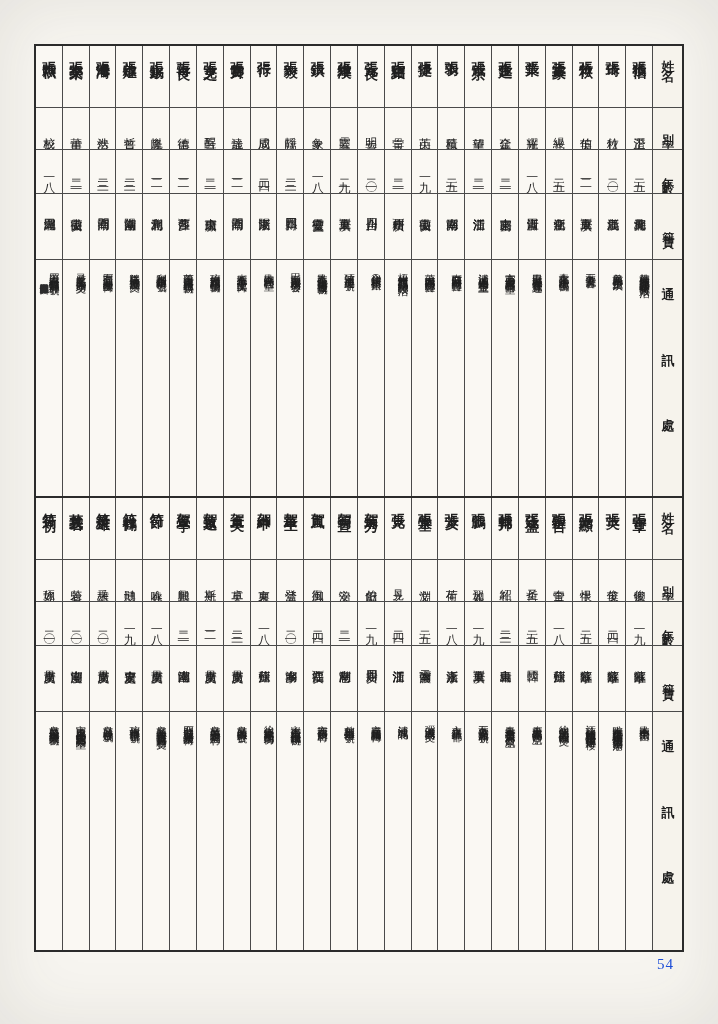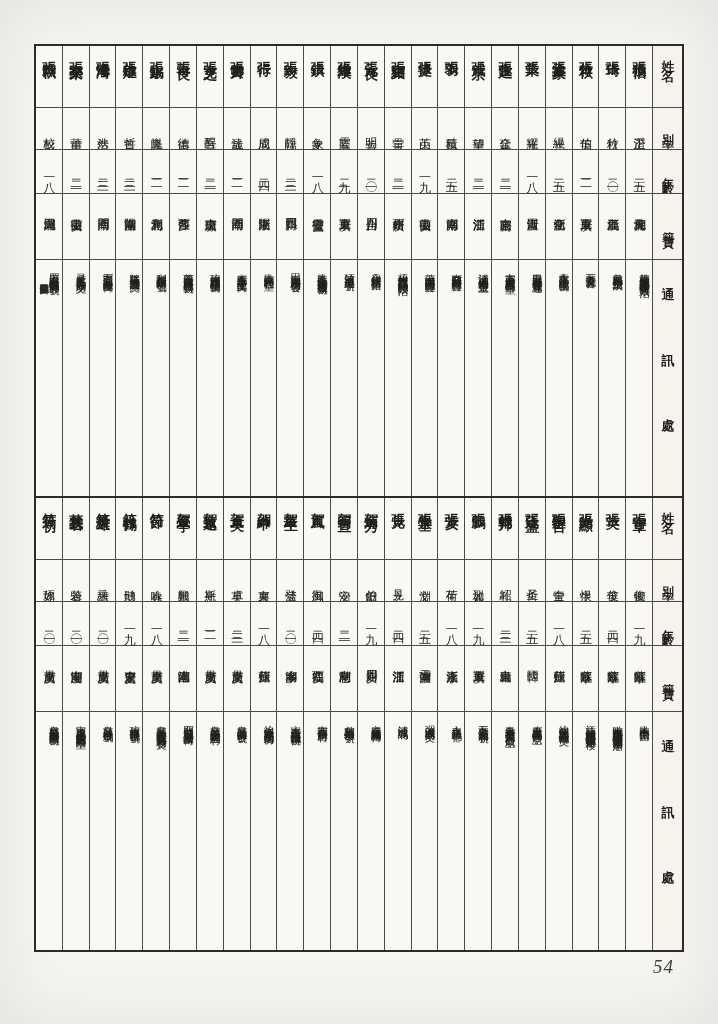--- a/index.html
+++ b/index.html
@@ -70,21 +70,21 @@
   .hcell.name > span{font-size:13px;letter-spacing:9px;font-weight:bold;}
   .hcell.zi > span, .hcell.age > span{font-size:12px;letter-spacing:5px;}
   .hcell.native > span{font-size:12px;height:auto;letter-spacing:5px;}
   .hcell.addrlabel{
     flex:1;border-bottom:none;display:flex;justify-content:center;align-items:flex-start;
     padding-top:16px;
   }
   .hcell.addrlabel > span{font-size:13px;font-weight:bold;letter-spacing:66px;}
   .page-number{
     position:absolute;top:956px;right:44px;
-    font-size:19px;color:#404040;letter-spacing:1px;font-style:italic;
+    font-size:15px;color:#1d4ed8;letter-spacing:1px;
   }
 </style>
 </head>
 <body>
 
 <div class="paper"></div>
 
 <div class="frame">
 
   <div class="section top">

